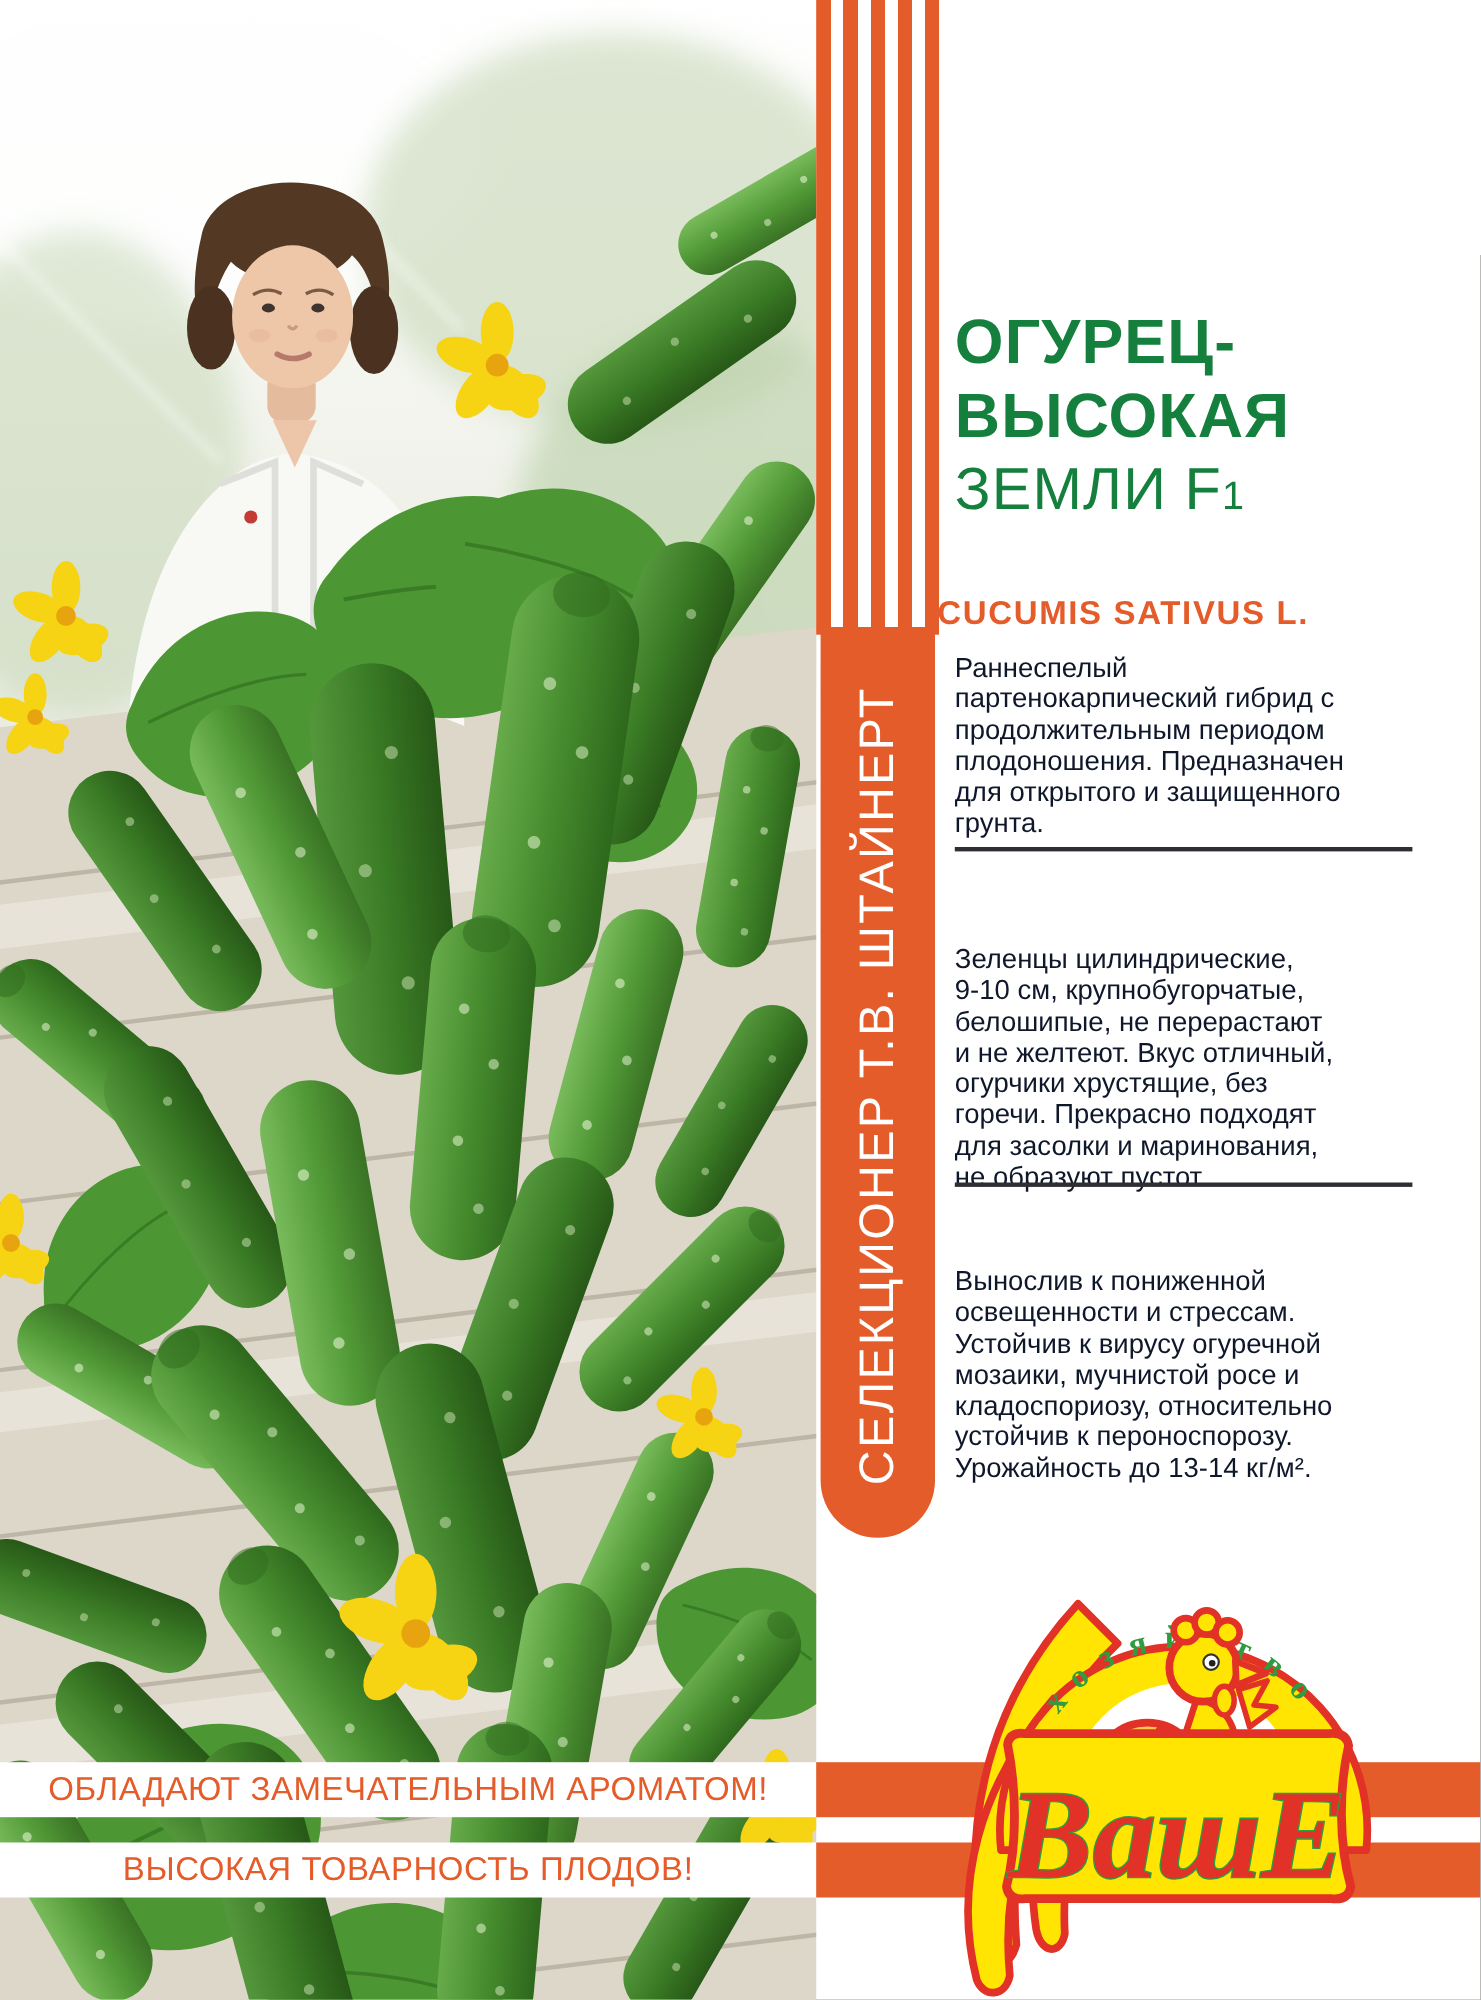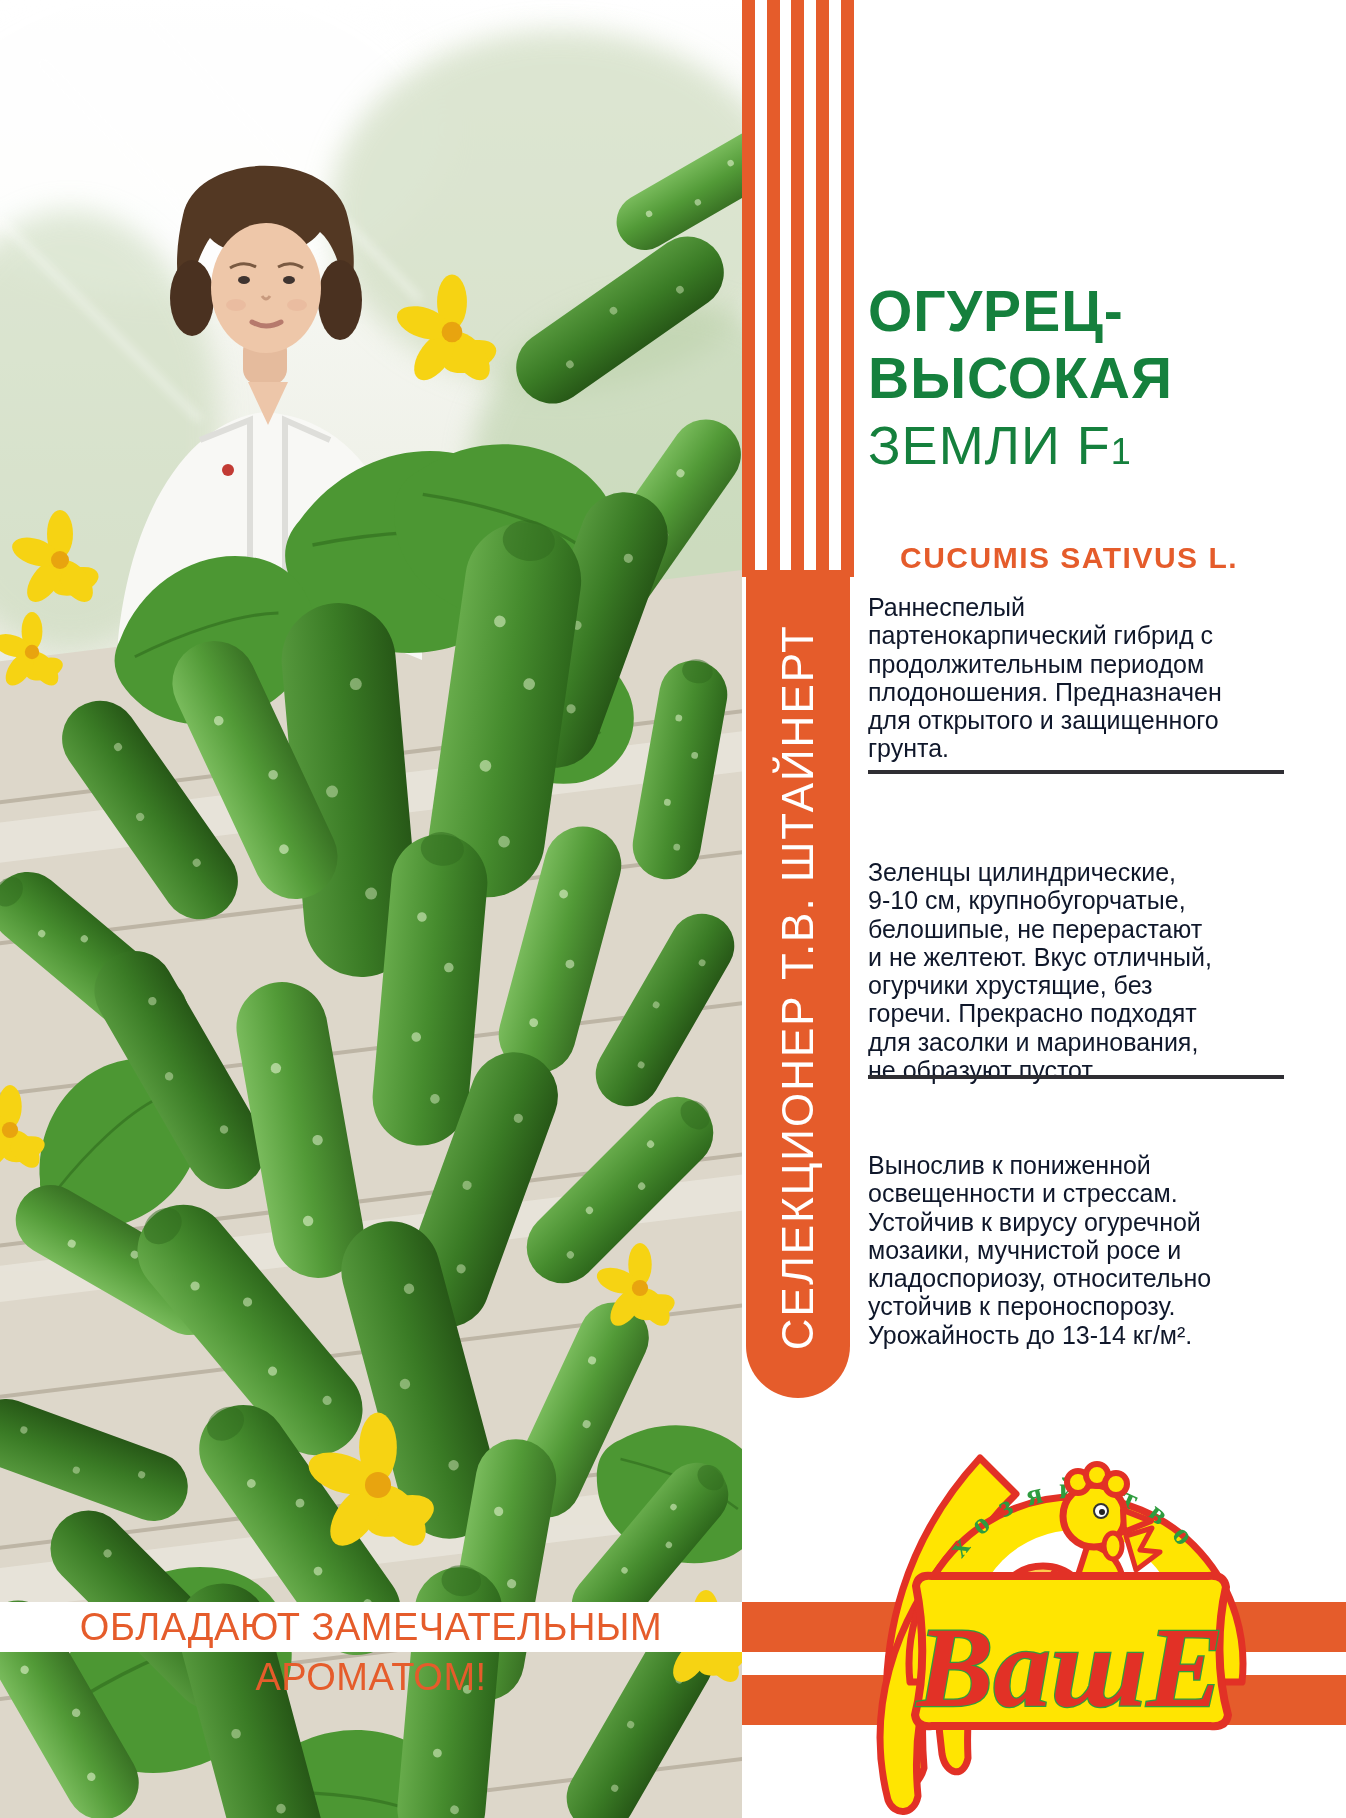--- a/index.html
+++ b/index.html
@@ -24,28 +24,28 @@
   .breeder-text{
     writing-mode:vertical-rl; transform:rotate(180deg);
     font-size:44px; letter-spacing:2px; color:#ffffff; white-space:nowrap;
     padding-bottom:6px;
   }
   
   .title{left:868px; top:278px; color:#15803d;}
   .t-bold{font-size:57px; font-weight:700; line-height:67px; letter-spacing:1px;}
   .t-light{font-size:54px; font-weight:400; line-height:66px; letter-spacing:1px;}
   .f1{font-size:36px;}
-  .latin{left:900px; top:541px; color:#e55c2b; font-size:30px; font-weight:700; letter-spacing:1.5px; line-height:34px;}
+  .latin{left:852px; top:541px; color:#e55c2b; font-size:30px; font-weight:700; letter-spacing:1.5px; line-height:34px;}
   .para{left:868px; width:430px; color:#0f172a; font-size:25px; line-height:28.3px; white-space:pre-line;}
   .p1{top:593px;} .p2{top:858px;} .p3{top:1151px;}
   .rule{left:868px; width:416px; height:4px; background:#2f2e33;}
   .r1{top:770px;} .r2{top:1075px;}
   
   .strip{left:0; width:742px; height:50px; background:#ffffff; text-align:center;
-         line-height:50px; font-size:38px; letter-spacing:.5px; color:#e55c2b;}
+         line-height:50px; font-size:30px; letter-spacing:.5px; color:#e55c2b;}
   .s1{top:1602px;} .s2{top:1675px;}
   .oband{left:742px; width:604px; height:50px; background:#e55c2b;}
   .b1{top:1602px;} .b2{top:1675px;}
   .logo{left:830px; top:1424px; width:480px; height:394px;}
 </style>
 </head>
 <body>
 
 <div class="page">
 
@@ -250,20 +250,21 @@
   <div class="abs rule r2"></div>
   <div class="abs para p3">Вынослив к пониженной
 освещенности и стрессам.
 Устойчив к вирусу огуречной
 мозаики, мучнистой росе и
 кладоспориозу, относительно
 устойчив к пероноспорозу.
 Урожайность до 13-14 кг/м².</div>
 
   <div class="abs strip s1">ОБЛАДАЮТ ЗАМЕЧАТЕЛЬНЫМ АРОМАТОМ!</div>
+  <div class="abs strip s2">ВЫСОКАЯ ТОВАРНОСТЬ ПЛОДОВ!</div>
   <div class="abs oband b1"></div>
   <div class="abs oband b2"></div>
 
   <svg class="abs logo" viewBox="0 0 480 394" xmlns="http://www.w3.org/2000/svg">
     <defs>
       <path id="arcP" d="M 118,256 A 136,136 0 1 1 374,256" fill="none"></path>
     </defs>
 
     <g fill="#ffe501" stroke="#e23126" stroke-width="7" stroke-linejoin="round">
       <path d="M150,34 C80,110 44,210 60,330 C64,362 86,372 94,344 C86,244 112,140 186,70 Z"></path>

